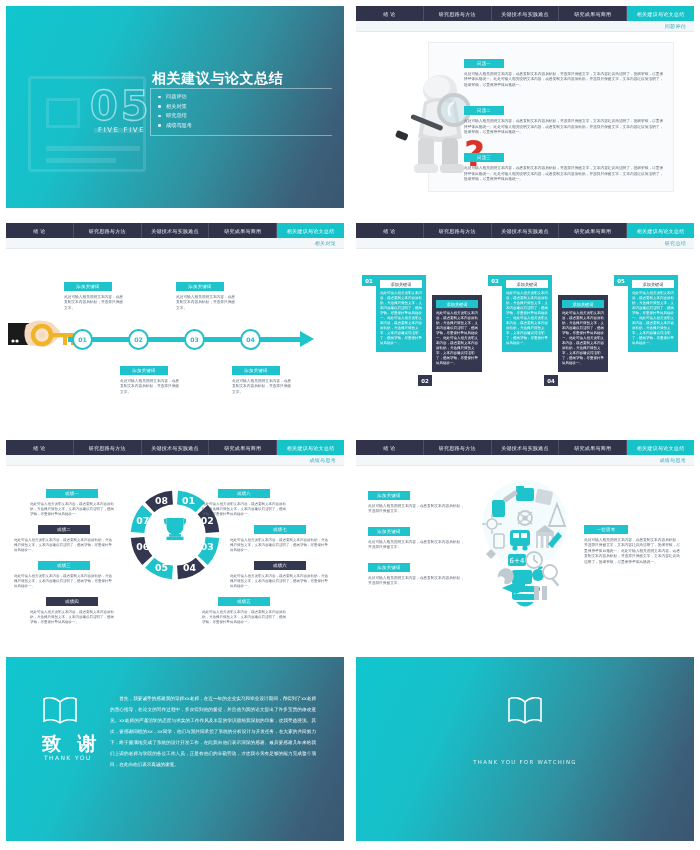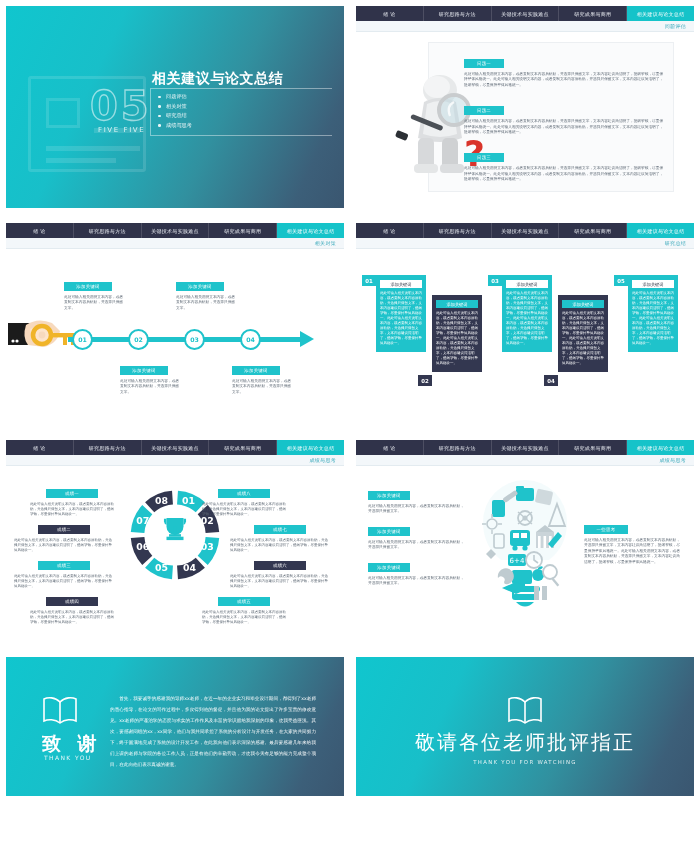--- a/index.html
+++ b/index.html
@@ -19,21 +19,21 @@
     position: relative;
     overflow: hidden;
   }
   .canvas {
     position: absolute;
     left: 6px; top: 6px;
     width: 338px; height: 202px;
     background: #ffffff;
     overflow: hidden;
   }
-  .r4 .canvas { height: 139px; }
+  .r4 .canvas { height: 184px; }
 
   
   .cover {
     background: linear-gradient(115deg, #10c6ce 0%, #18bfc9 28%, #31909f 62%, #3c5f79 88%, #3a5670 100%);
   }
   .cover-deco { position:absolute; opacity:.13; }
   .deco-screen {
     left: 22px; top: 70px; width: 118px; height: 96px;
     border: 3px solid #ffffff; border-radius: 3px;
   }
@@ -576,18 +576,17 @@
       <div class="thx-body">首先，我要诚挚的感谢我的导师xx老师，在近一年的企业实习和毕业设计期间，都得到了xx老师的悉心指导，在论文的写作过程中，多次得到他的督促，并且他为我的论文提出了许多宝贵的修改意见。xx老师的严谨治学的态度与求实的工作作风及丰富的学识留给我深刻的印象，使我受益匪浅。其次，要感谢同组的xx，xx同学，他们与我共同承担了系统的分析设计与开发任务，在大家的共同努力下，终于圆满地完成了系统的设计开发工作，在此我向他们表示深深的感谢。最后要感谢几年来给我们上课的老师与学院的各位工作人员，正是有他们的辛勤劳动，才使我今天有足够的能力完成整个项目，在此向他们表示真诚的谢意。</div>
     </div>
   </div>
 
   <div class="slide r4">
     <div class="canvas cover">
       <svg class="fin-icon" viewBox="0 0 40 30">
         <path d="M20 7 C15 2 8 2 4 4 V26 C8 24 15 24 20 28 C25 24 32 24 36 26 V4 C32 2 25 2 20 7 Z" fill="none" stroke="#ffffff" stroke-width="1.6"></path>
         <path d="M20 7 V28" stroke="#ffffff" stroke-width="1.6"></path>
       </svg>
-      <div class="fin-cn">敬请各位老师批评指正</div>
       <div class="fin-en">THANK YOU FOR WATCHING</div>
     </div>
   </div>
 
 </div>
 
 </body></html>

